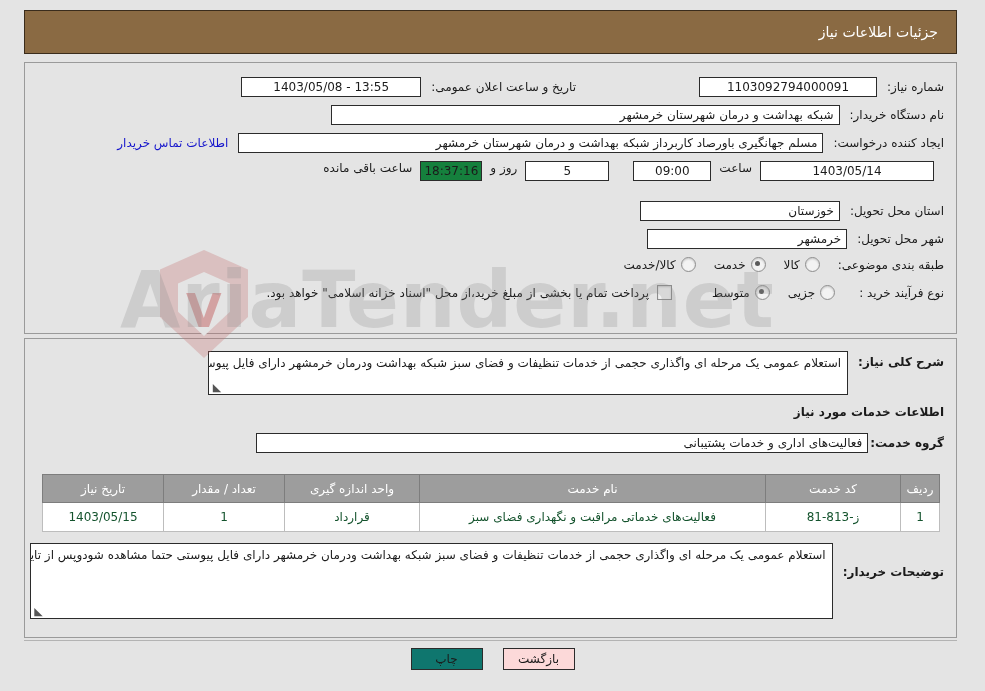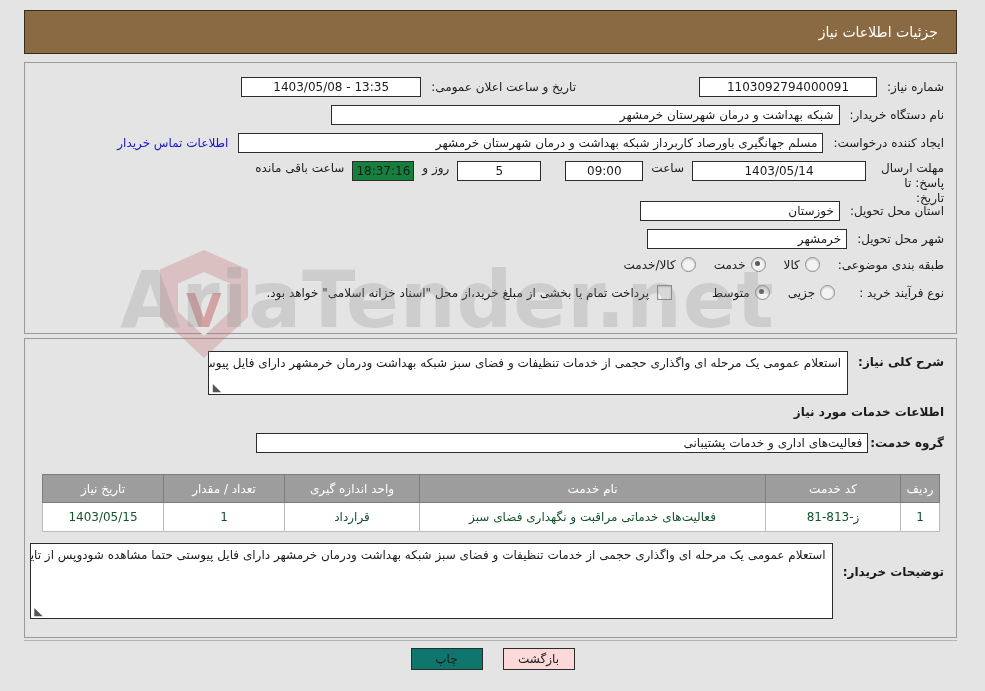--- a/index.html
+++ b/index.html
@@ -156,36 +156,35 @@
 </div>
 
 <div class="panel" id="panel-main">
 
   <div class="row" style="right:12px;top:14px;">
     <span class="lbl">شماره نیاز:</span>
     <span class="fld num" style="width:178px;margin-right:10px;">1103092794000091</span>
   </div>
   <div class="row" style="right:380px;top:14px;">
     <span class="lbl">تاریخ و ساعت اعلان عمومی:</span>
-    <span class="fld num" style="width:180px;margin-right:10px;">1403/05/08 - 13:35</span>
+    <span class="fld num" style="width:180px;margin-right:10px;">1403/05/08 - 13:55</span>
   </div>
 
   <div class="row" style="right:12px;top:42px;">
     <span class="lbl">نام دستگاه خریدار:</span>
     <span class="fld rtl-right" style="width:509px;margin-right:10px;">شبکه بهداشت و درمان شهرستان خرمشهر</span>
   </div>
 
   <div class="row" style="right:12px;top:70px;">
     <span class="lbl">ایجاد کننده درخواست:</span>
     <span class="fld rtl-right" style="width:585px;margin-right:10px;">مسلم جهانگیری باورصاد کاربرداز شبکه بهداشت و درمان شهرستان خرمشهر</span>
     <span class="link" style="margin-right:10px;">اطلاعات تماس خریدار</span>
   </div>
 
   <div class="row" style="right:12px;top:98px;align-items:flex-start;">
-    <span class="lbl" style="width:68px;white-space:normal;line-height:15px;display:inline-block;">مهلت ارسال پاسخ: تا تاریخ:</span>
     <span class="fld num" style="width:174px;margin-right:10px;">1403/05/14</span>
     <span class="lbl" style="margin-right:8px;">ساعت</span>
     <span class="fld num" style="width:78px;margin-right:8px;">09:00</span>
     <span class="fld num" style="width:84px;margin-right:24px;">5</span>
     <span class="lbl" style="margin-right:8px;">روز و</span>
     <span class="fld num cream" style="width:62px;margin-right:8px;">18:37:16</span>
     <span class="lbl" style="margin-right:8px;">ساعت باقی مانده</span>
   </div>
 
   <div class="row" style="right:12px;top:138px;">

